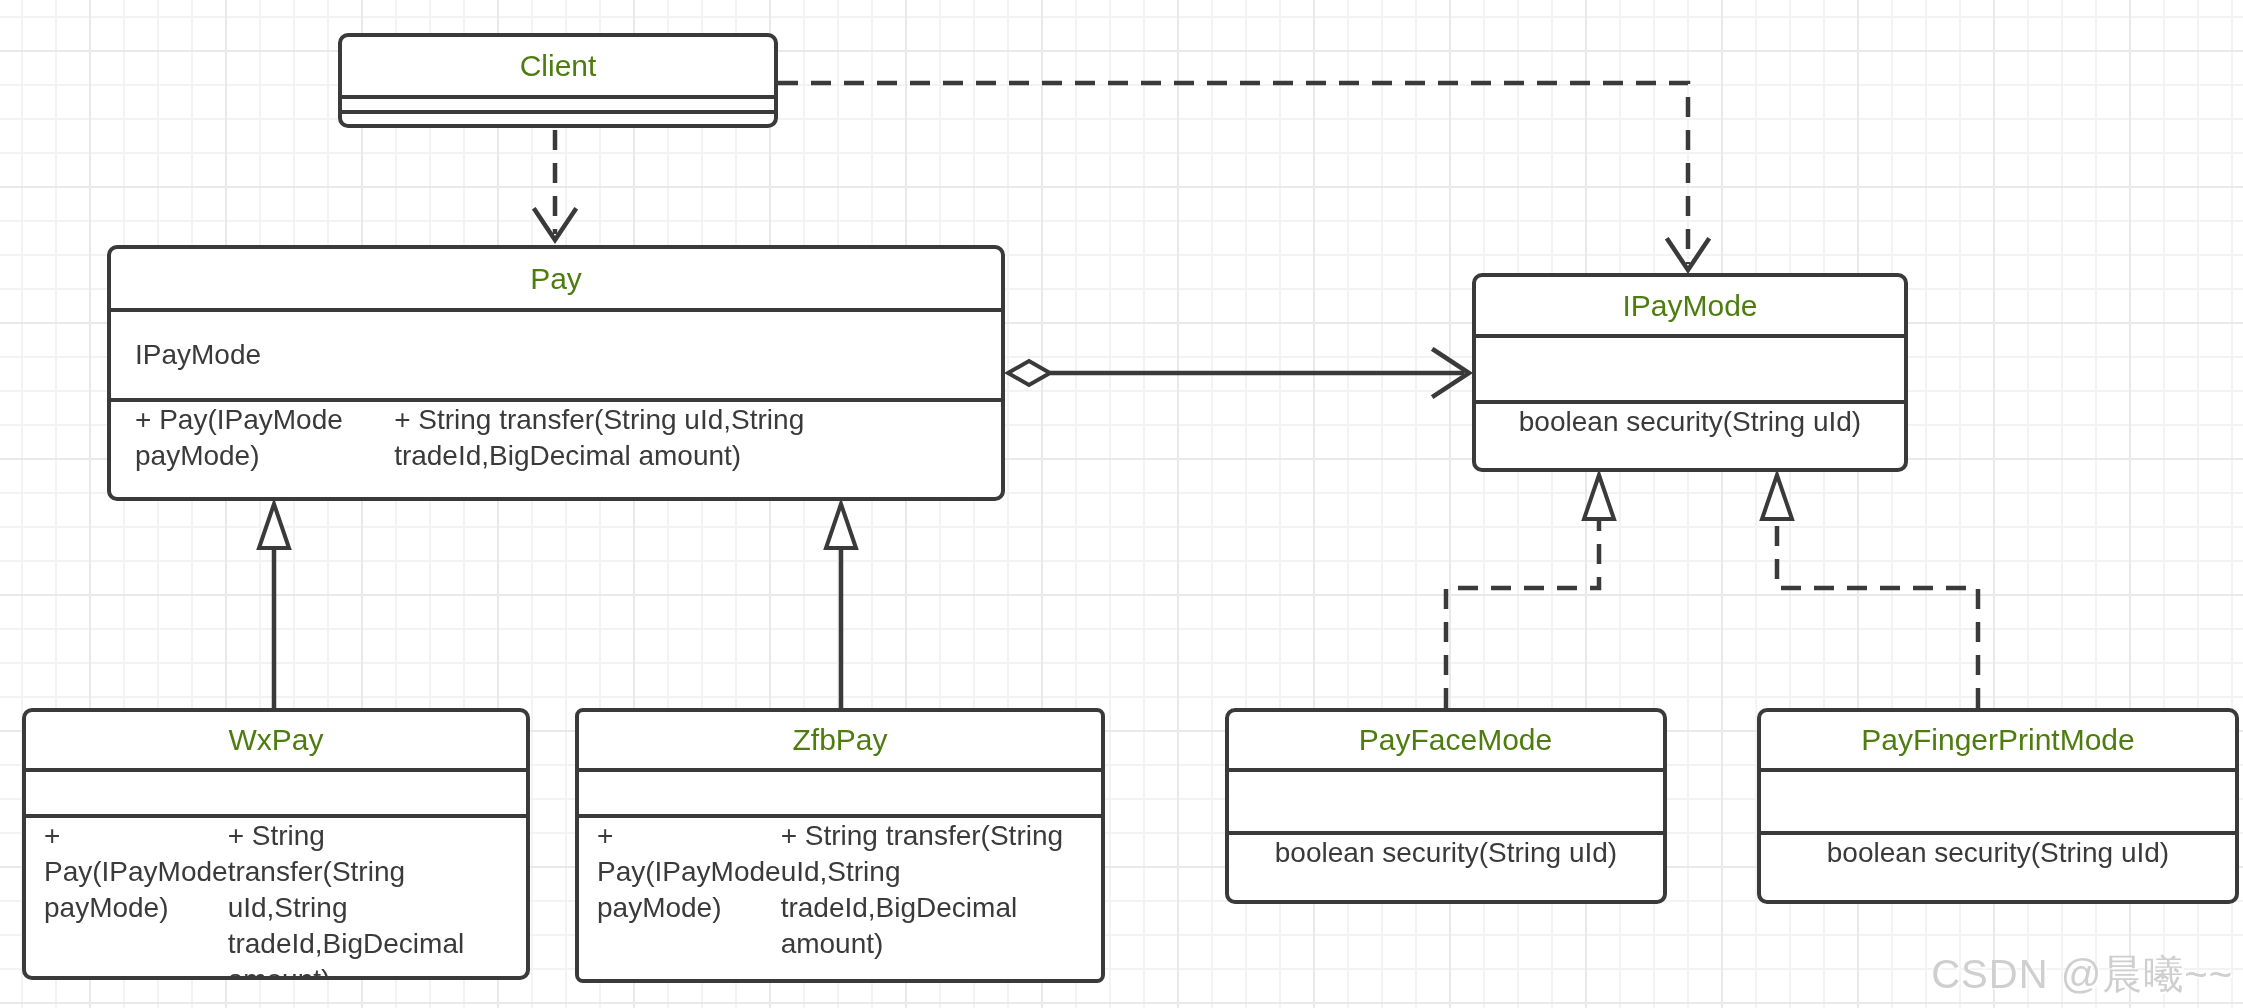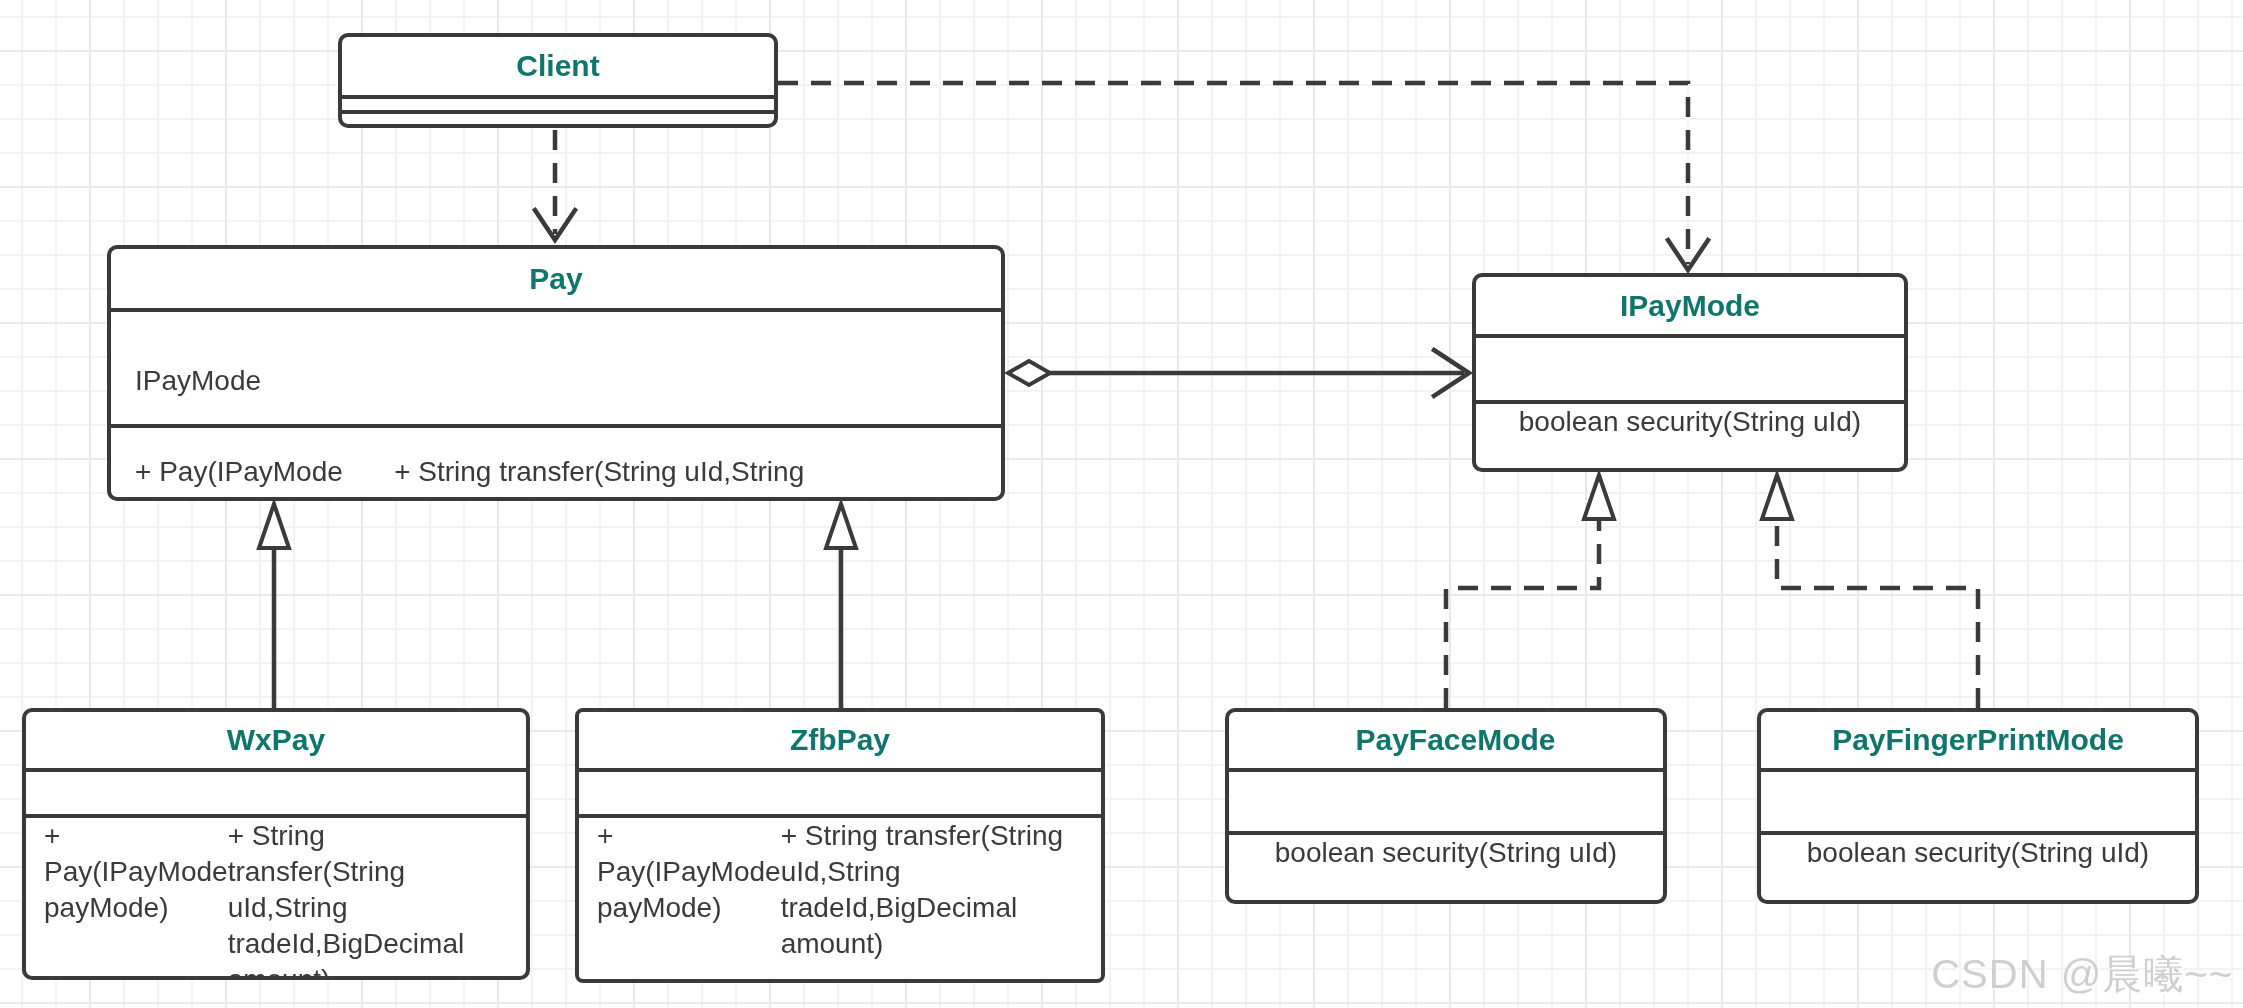--- a/index.html
+++ b/index.html
@@ -33,23 +33,23 @@
     border-radius: 10px;
     display: flex;
     flex-direction: column;
     overflow: hidden;
   }
   .uml-title {
     flex: 0 0 auto;
     display: flex;
     align-items: center;
     justify-content: center;
-    font-weight: bold;
+    font-weight: normal;
     font-size: 30px;
-    color: #0f766e;
+    color: #4d7c0f;
     border-bottom: 4px solid #3a3a3a;
   }
   .uml-fields {
     flex: 0 0 auto;
     display: flex;
     flex-direction: column;
     justify-content: center;
     font-size: 28px;
     border-bottom: 4px solid #3a3a3a;
     padding: 0 20px;
@@ -61,37 +61,37 @@
     justify-content: center;
     font-size: 28px;
     line-height: 36px;
     padding: 0 18px;
   }
   .uml-methods .method, .uml-fields .field { white-space: normal; }
   
   #cls-client  { left: 338px;  top: 33px;  width: 440px; height: 95px; }
   #cls-client .uml-title  { height: 58px; }
   #cls-client .uml-fields { height: 11px; padding: 0; }
-  #cls-pay     { left: 107px;  top: 245px; width: 898px; height: 256px; gap: 26px; }
+  #cls-pay     { left: 107px;  top: 245px; width: 898px; height: 256px; }
   #cls-pay .uml-title  { height: 59px; }
   #cls-pay .uml-fields { height: 86px; padding: 0 24px; }
   #cls-pay .uml-methods { padding: 0 24px; }
   #cls-ipaymode { left: 1472px; top: 273px; width: 436px; height: 199px; }
   #cls-ipaymode .uml-title  { height: 57px; }
   #cls-ipaymode .uml-fields { height: 62px; }
   #cls-wxpay   { left: 22px;   top: 708px; width: 508px; height: 272px; }
   #cls-wxpay .uml-title  { height: 56px; }
   #cls-wxpay .uml-fields { height: 42px; }
   #cls-zfbpay  { left: 575px;  top: 708px; width: 530px; height: 275px; border-radius: 8px; }
   #cls-zfbpay .uml-title  { height: 56px; }
   #cls-zfbpay .uml-fields { height: 42px; }
   #cls-payfacemode { left: 1225px; top: 708px; width: 442px; height: 196px; }
   #cls-payfacemode .uml-title  { height: 56px; padding-left: 19px; }
   #cls-payfacemode .uml-fields { height: 59px; }
-  #cls-payfingerprintmode { left: 1757px; top: 708px; width: 442px; height: 196px; }
+  #cls-payfingerprintmode { left: 1757px; top: 708px; width: 482px; height: 196px; }
   #cls-payfingerprintmode .uml-title  { height: 56px; }
   #cls-payfingerprintmode .uml-fields { height: 59px; }
   .watermark {
     position: absolute;
     right: 10px;
     bottom: 6px;
     font-size: 40px;
     letter-spacing: 1px;
     color: #cfcfcf;
     text-shadow: 2px 2px 0 #ffffff;

